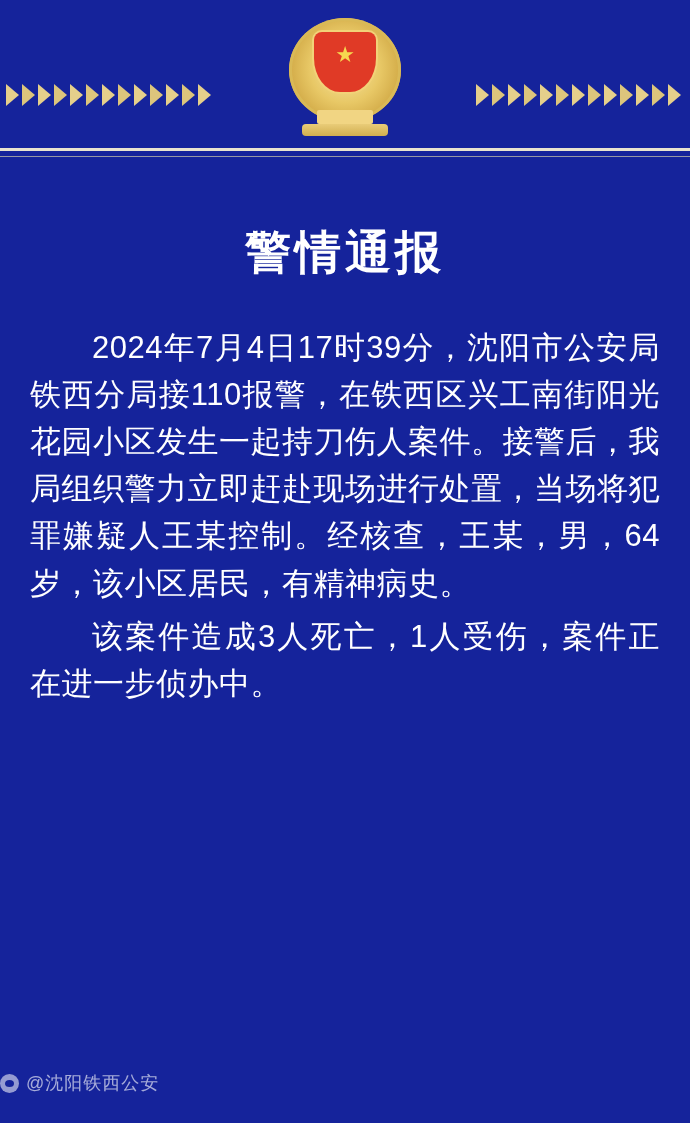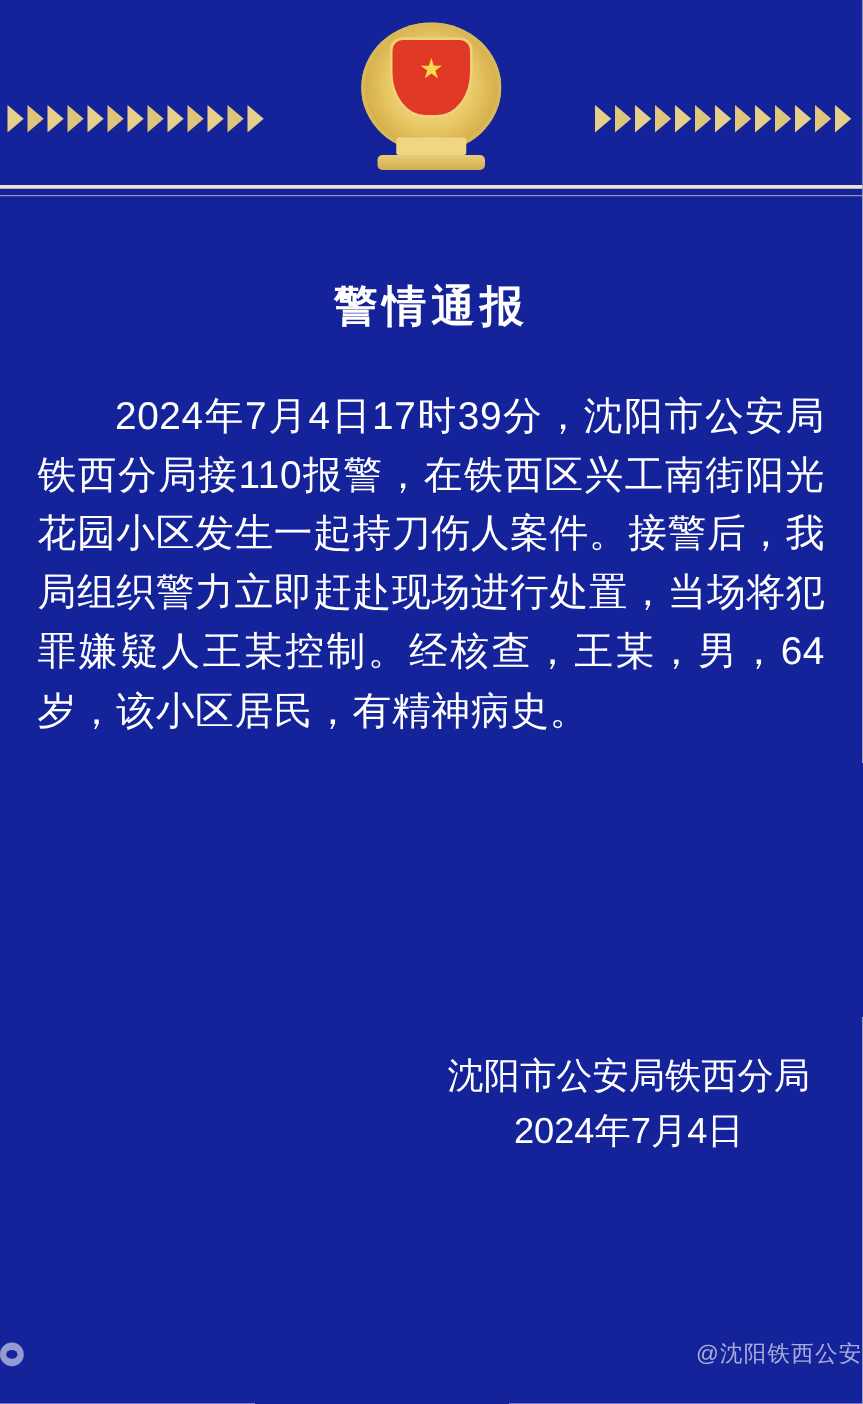--- a/index.html
+++ b/index.html
@@ -137,21 +137,21 @@
     top: 160px;
     left: 0;
     width: 690px;
     bottom: 80px;
     padding: 0 30px;
     box-sizing: border-box;
     color: #ffffff;
   }
   .doc-title {
     text-align: center;
-    font-size: 35px;
+    font-size: 46px;
     font-weight: bold;
     letter-spacing: 4px;
     margin-top: 62px;
     margin-bottom: 40px;
     color: #ffffff;
   }
   .para {
     font-size: 31px;
     line-height: 1.52;
     text-align: justify;
@@ -174,21 +174,21 @@
 
   
   .footer {
     position: absolute;
     left: 0;
     bottom: 0;
     width: 690px;
     height: 80px;
     display: flex;
     align-items: center;
-    justify-content: space-between;
+    justify-content: flex-start;
     gap: 7px;
   }
   .weibo-icon {
     width: 19px;
     height: 19px;
     border-radius: 50%;
     background: rgba(255,255,255,0.55);
     position: relative;
     flex: none;
   }
@@ -255,25 +255,22 @@
       <div class="base"></div>
     </div>
   </div>
 
   <div class="rule-top"></div>
   <div class="rule-top2"></div>
 
   <div class="content">
     <div class="doc-title">警情通报</div>
     <p class="para">2024年7月4日17时39分，沈阳市公安局铁西分局接110报警，在铁西区兴工南街阳光花园小区发生一起持刀伤人案件。接警后，我局组织警力立即赶赴现场进行处置，当场将犯罪嫌疑人王某控制。经核查，王某，男，64岁，该小区居民，有精神病史。</p>
+    <p class="para">该案件造成3人死亡，1人受伤，案件正在进一步侦办中。</p>
   </div>
 
-  <div class="signature">
-    <div class="sig-line">沈阳市公安局铁西分局</div>
-    <div class="sig-line">2024年7月4日</div>
-  </div>
 
   <div class="footer">
     <span class="weibo-icon"></span>
     <span class="footer-text">@沈阳铁西公安</span>
   </div>
 
 </div>
 
 </body></html>

